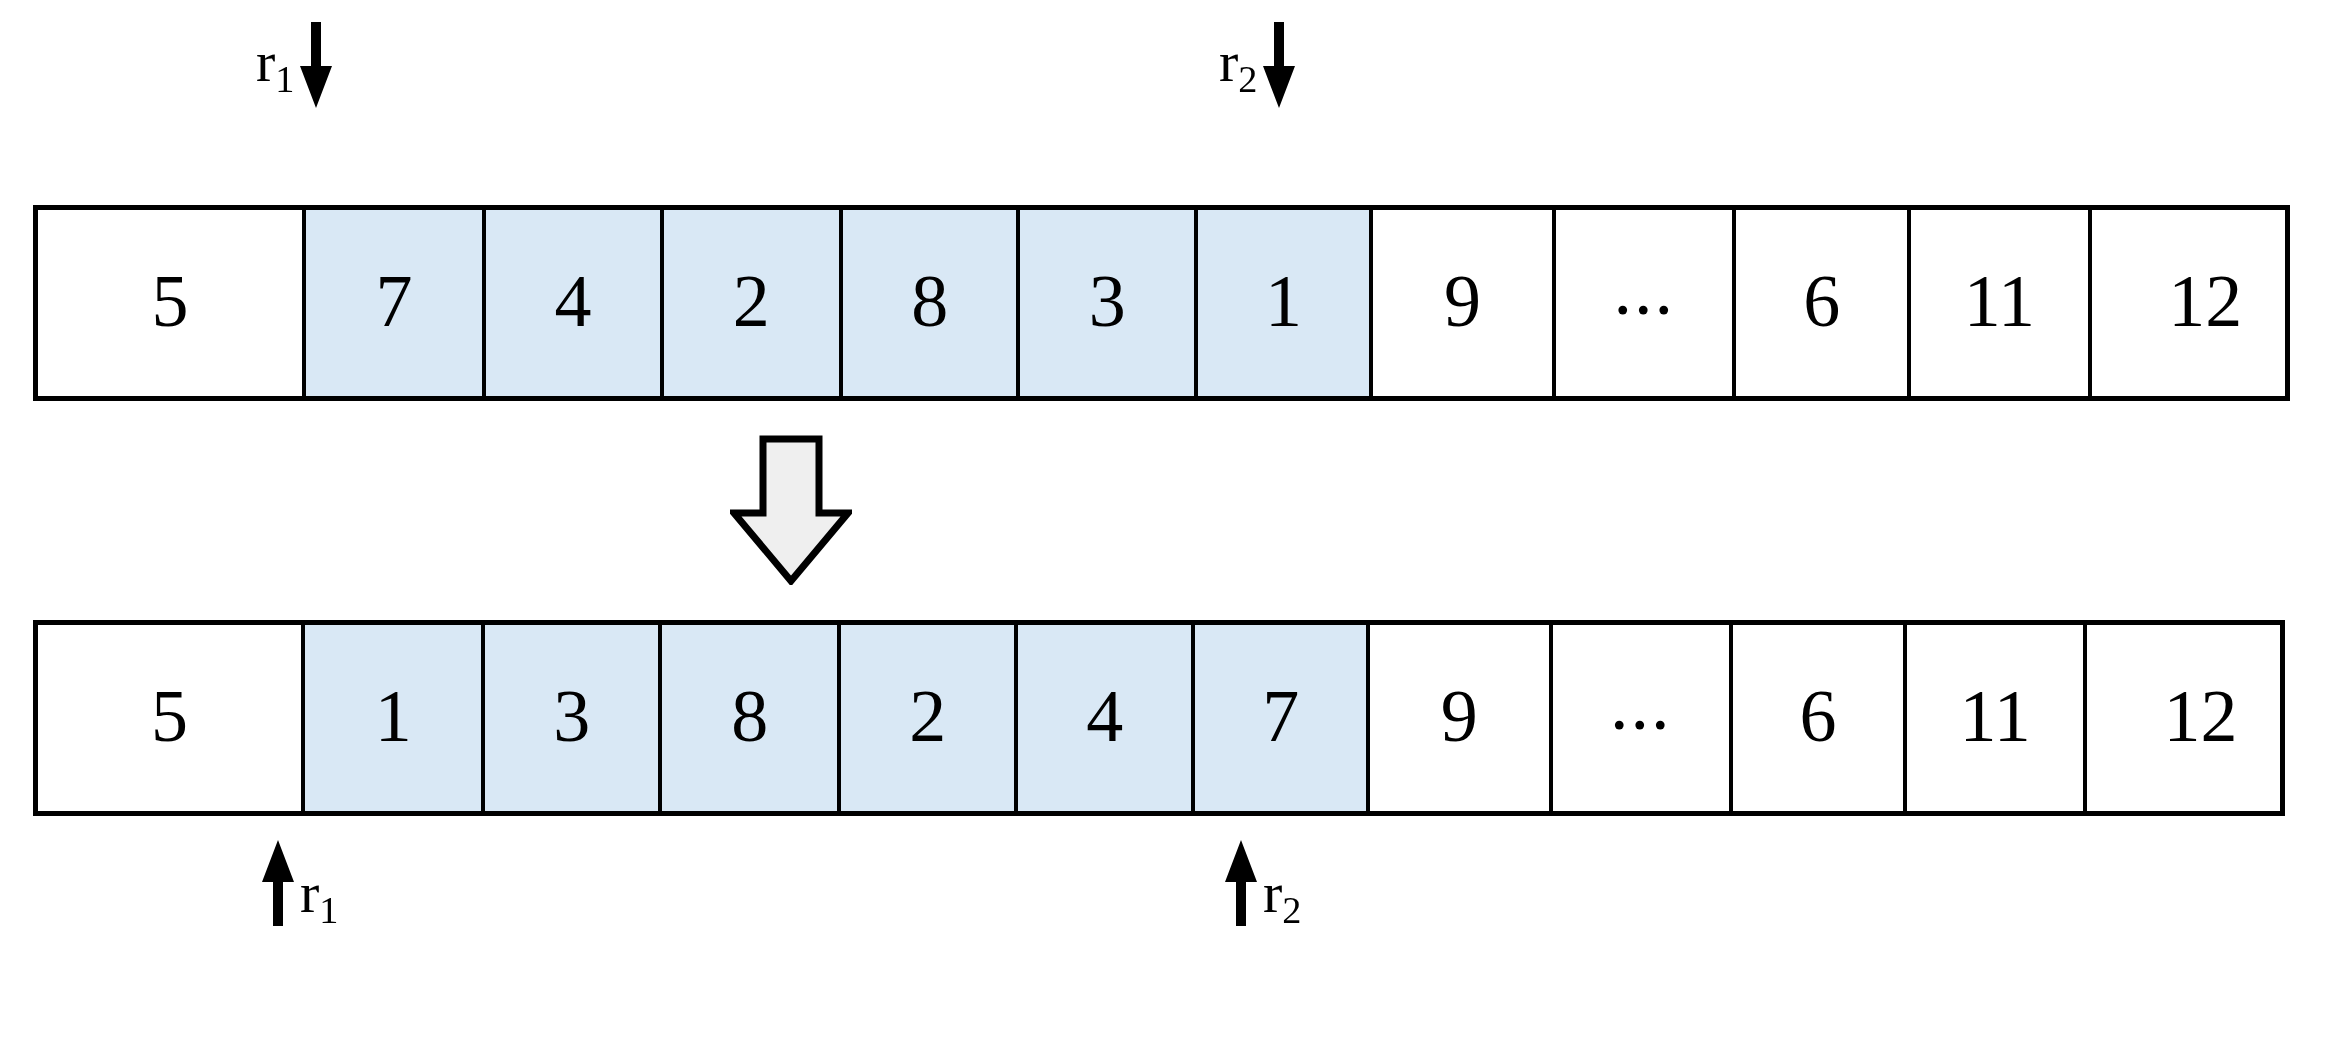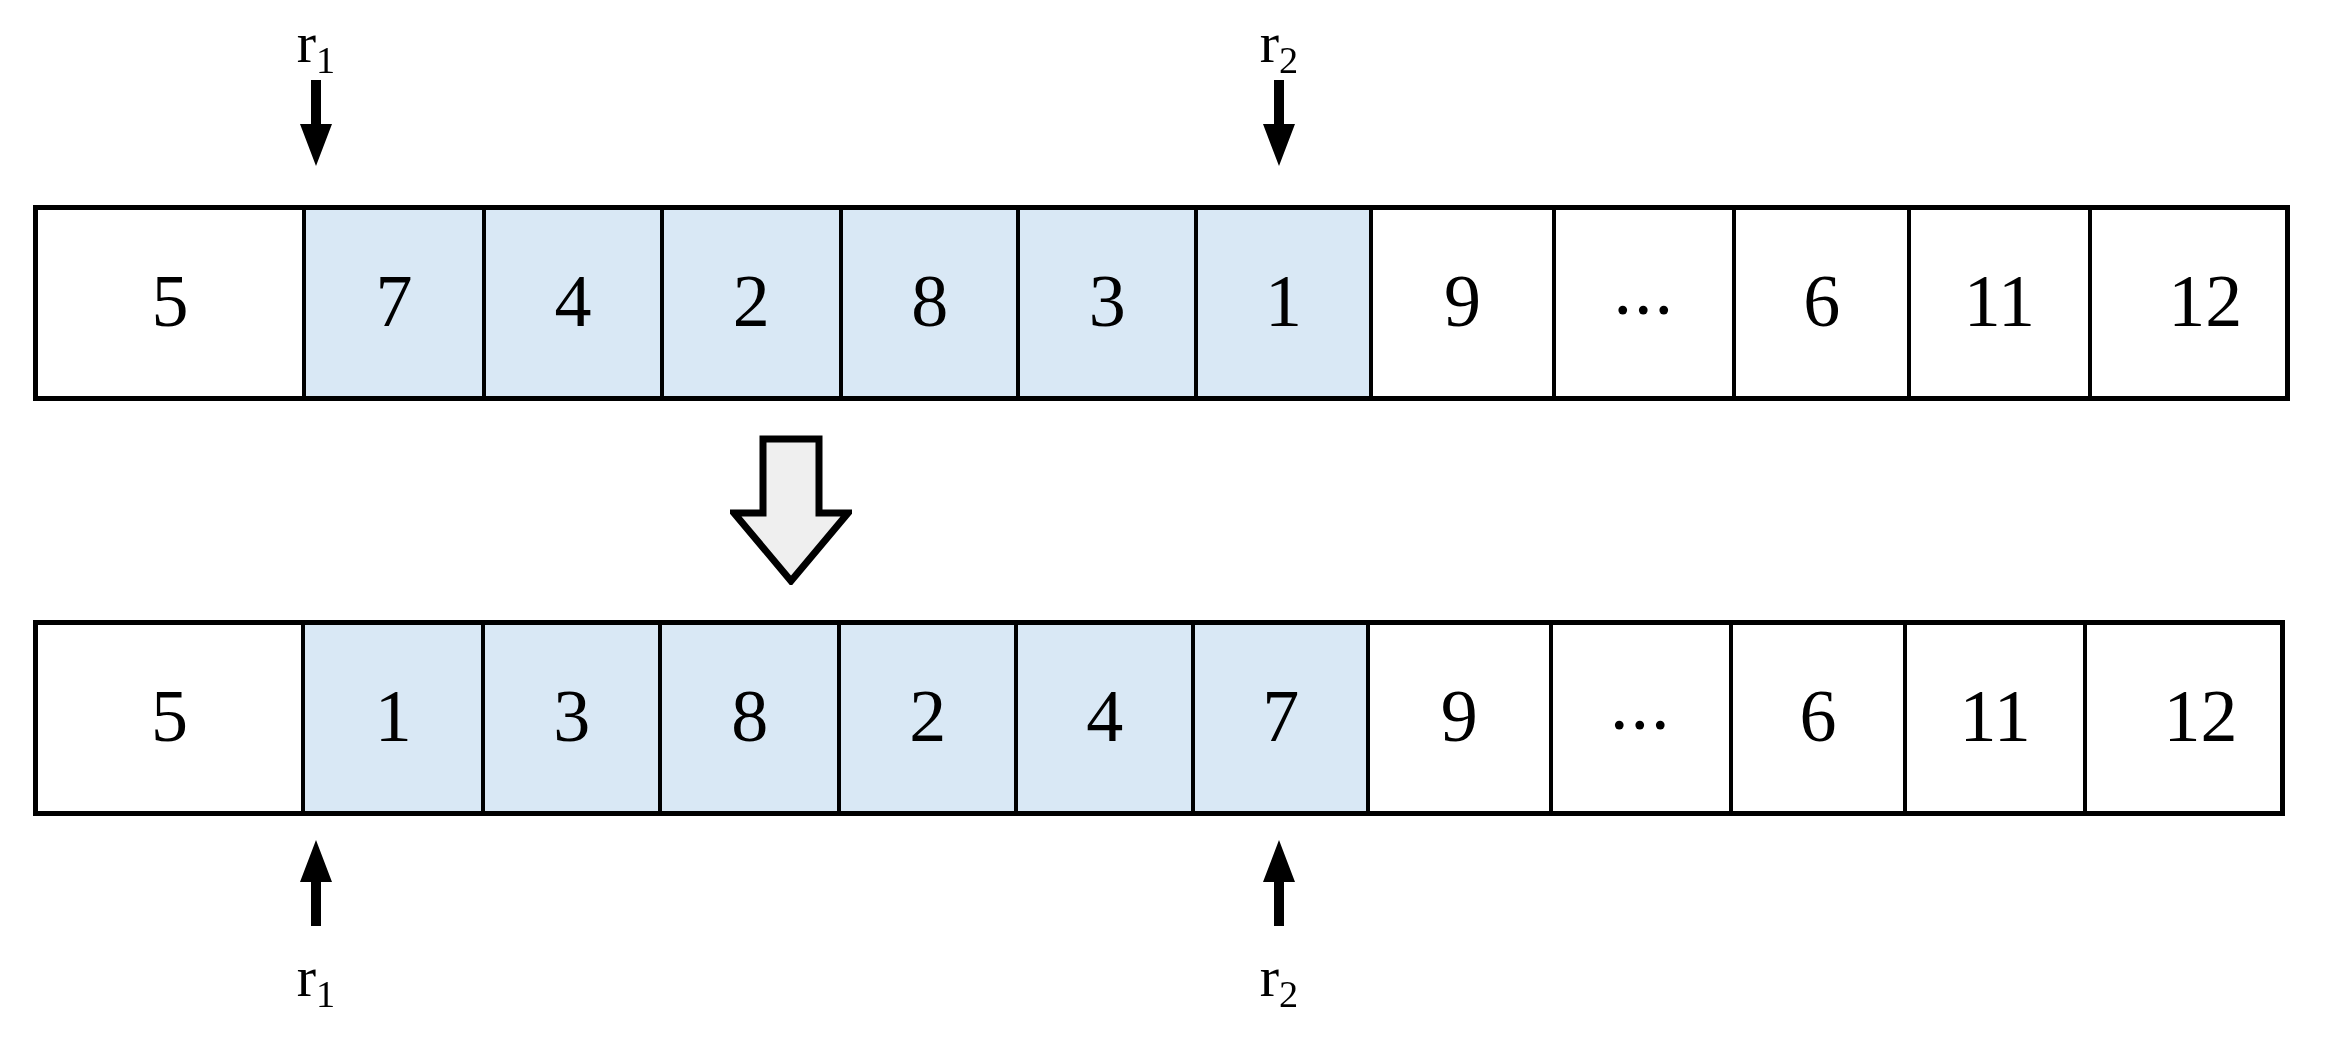--- a/index.html
+++ b/index.html
@@ -55,21 +55,21 @@
     font-size: 74px;
     letter-spacing: 2px;
     transform: translateY(-14px);
   }
 
   
   .ptr {
     position: absolute;
     width: 120px;
     display: flex;
-    flex-direction: column;
+    flex-direction: row;
     align-items: center;
   }
   .ptr-label {
     font-size: 58px;
     line-height: 1;
     color: #000000;
     font-family: "Liberation Serif", "DejaVu Serif", serif;
     white-space: nowrap;
   }
   .ptr-label sub {

